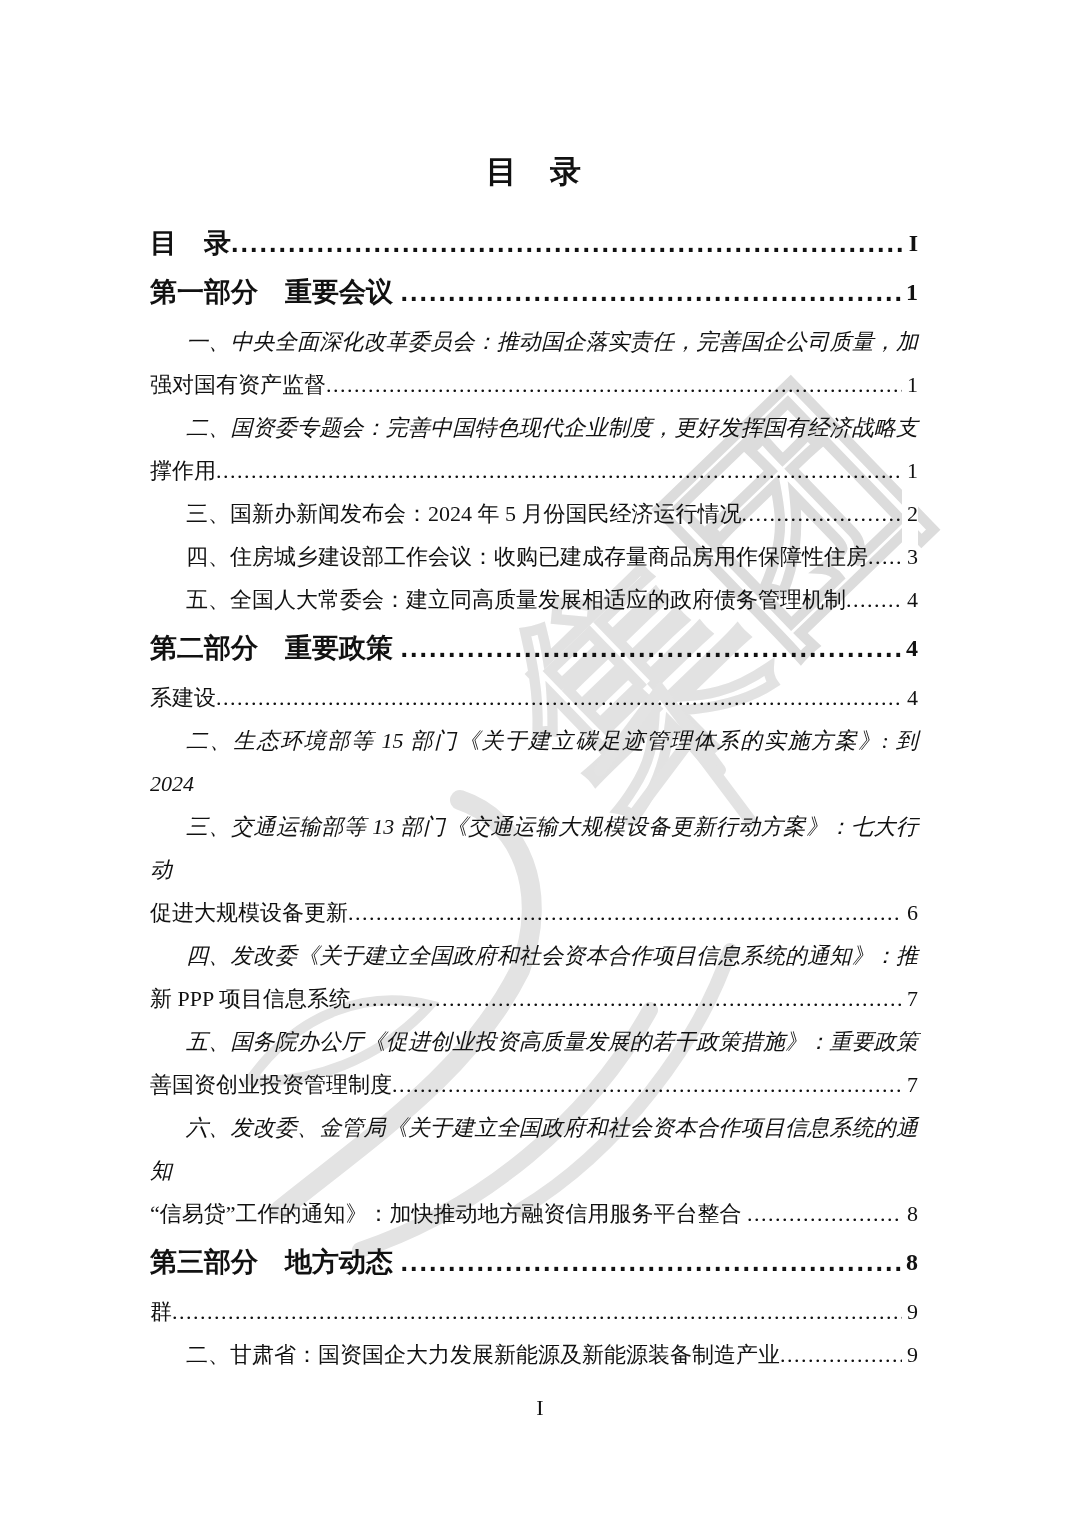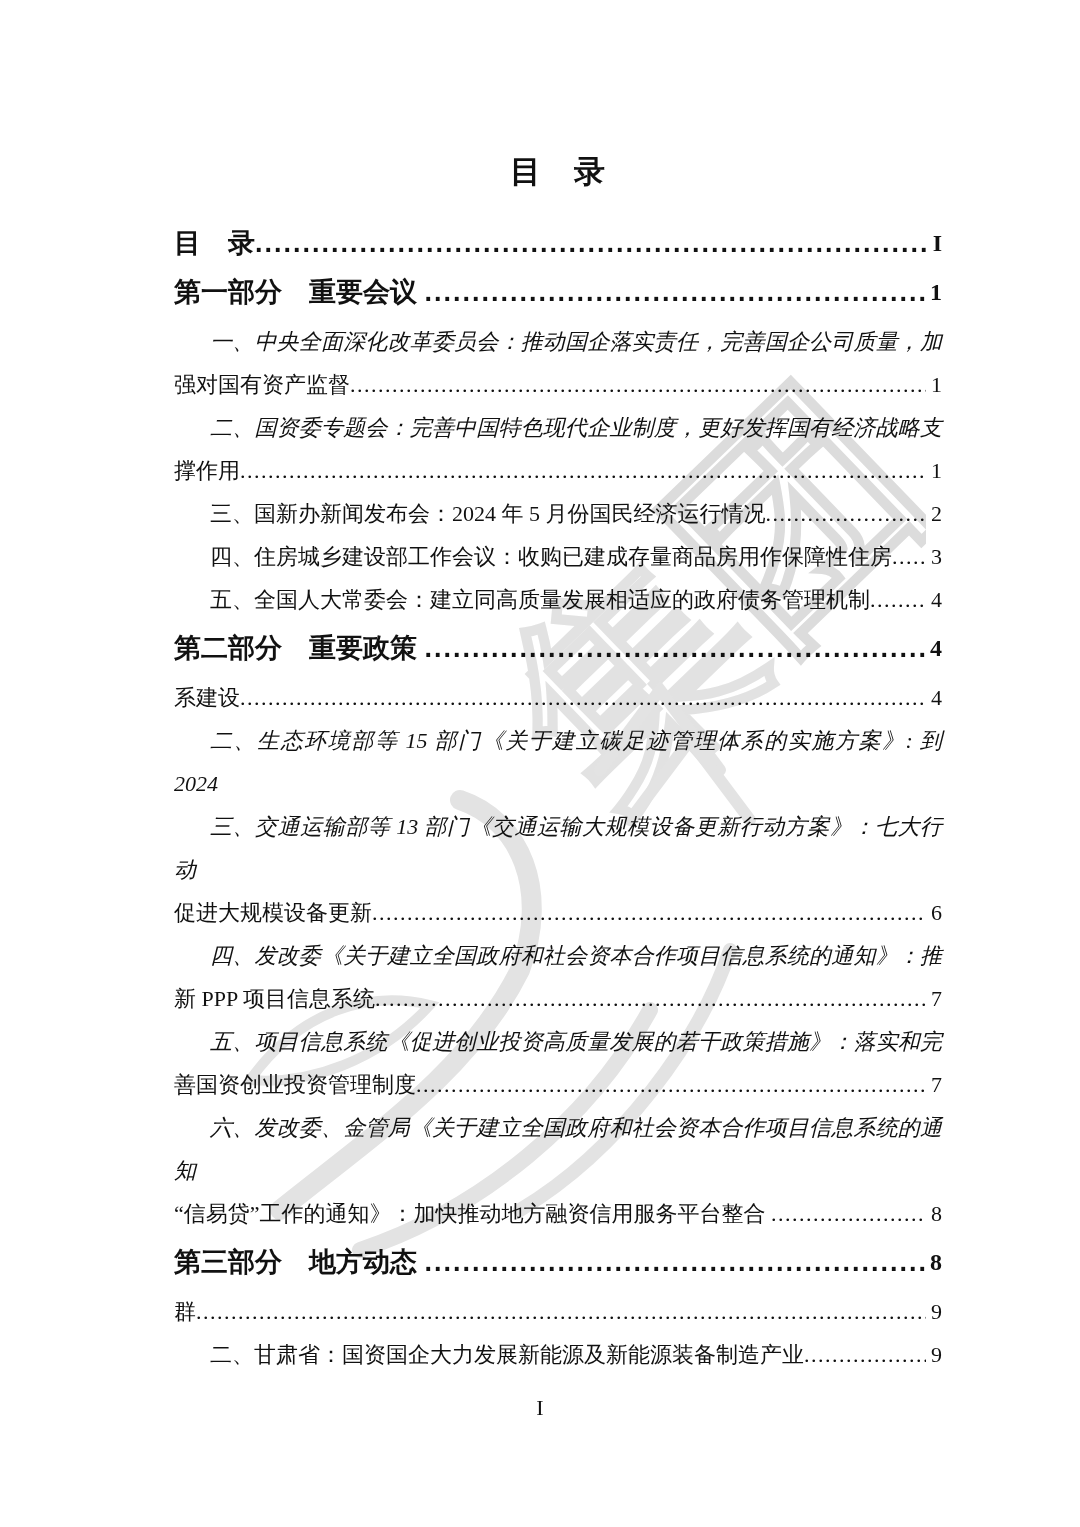--- a/index.html
+++ b/index.html
@@ -14,21 +14,21 @@
   .wm-char {
     position:absolute; font-family:"Liberation Sans","DejaVu Sans",sans-serif;
     font-weight:bold; color:transparent;
     -webkit-text-stroke:3px #dcdcdc;
     line-height:1;
   }
   .wm-char.c1 { left:520px; top:560px; font-size:230px; transform:rotate(-44deg); -webkit-text-stroke-color:#e2e2e2; }
   .wm-char.c2 { left:680px; top:400px; font-size:230px; transform:rotate(-44deg); }
 
   
-  .content { position:absolute; left:150px; top:148px; width:768px; z-index:1;margin-left:24px; }
+  .content { position:absolute; left:150px; top:148px; width:768px; z-index:1; }
 
   .doc-title {
     text-align:center; font-weight:bold; font-size:31px; line-height:48px;
     margin:0 0 26px 0; letter-spacing:1px;
   }
 
   .toc { font-size:22px; }
   .entry { margin:0; }
 
   
@@ -168,21 +168,21 @@
 
       <div class="entry l2">
         <div class="jl">四、发改委《关于建立全国政府和社会资本合作项目信息系统的通知》：推</div>
         <div class="dotline">
           <span class="t">新 PPP 项目信息系统</span>
           <span class="pg">7</span>
         </div>
       </div>
 
       <div class="entry l2">
-        <div class="jl">五、项目信息系统《促进创业投资高质量发展的若干政策措施》：落实和完</div>
+        <div class="jl">五、国务院办公厅《促进创业投资高质量发展的若干政策措施》：重要政策</div>
         <div class="dotline">
           <span class="t">善国资创业投资管理制度</span>
           <span class="pg">7</span>
         </div>
       </div>
 
       <div class="entry l2">
         <div class="jl">六、发改委、金管局《关于建立全国政府和社会资本合作项目信息系统的通知</div>
         <div class="dotline">
           <span class="t">“信易贷”工作的通知》：加快推动地方融资信用服务平台整合 </span>

